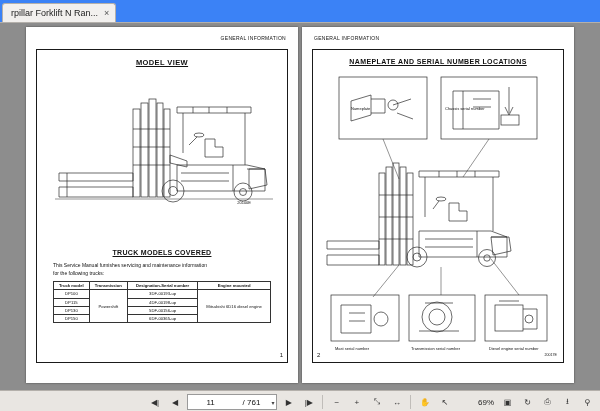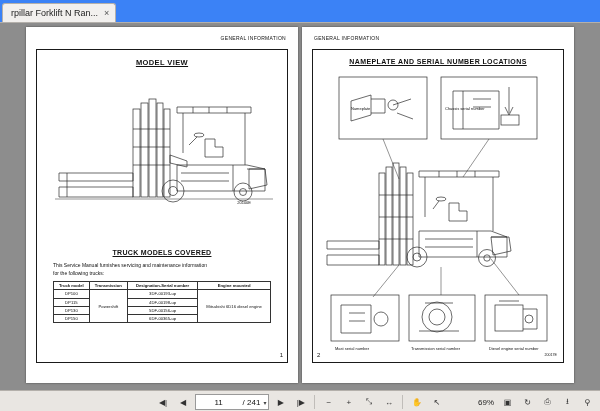--- a/index.html
+++ b/index.html
@@ -68,21 +68,21 @@
     display:flex;align-items:center;justify-content:center;gap:3px;
     position:relative;
   }
   .tb{
     width:15px;height:15px;border:1px solid transparent;border-radius:2px;
     display:flex;align-items:center;justify-content:center;
     font-size:8px;color:#333;background:transparent;
   }
   .pagebox{
     display:flex;align-items:center;border:1px solid #9a9a9a;background:#fff;
-    height:14px;padding:0 2px;font-size:8px;color:#111;gap:3px;
+    height:14px;padding:0 2px;font-size:8px;color:#111;gap:11px;
   }
   .pagebox input{
     width:38px;border:none;outline:none;font-size:8px;text-align:center;
     font-family:"Liberation Sans", sans-serif;color:#111;background:#fff;
   }
   .caret{font-size:6px;color:#444;}
   .sep{width:1px;height:14px;background:#c0bdb9;margin:0 2px;}
   .right-tools{position:absolute;right:4px;display:flex;align-items:center;gap:3px;justify-content:flex-end;}
   .zoomlabel{font-size:8px;color:#222;margin-right:2px;}
 </style>
@@ -307,21 +307,21 @@
       </div>
     </div>
   </div>
 </div>
 
 <div class="toolbar">
   <div class="tb">◀|</div>
   <div class="tb">◀</div>
   <div class="pagebox">
     <input value="11" style="">
-    <span>/ 241</span>
+    <span>/ 761</span>
     <span class="caret">▾</span>
   </div>
   <div class="tb">▶</div>
   <div class="tb">|▶</div>
   <div class="sep"></div>
   <div class="tb">−</div>
   <div class="tb">+</div>
   <div class="tb">⤡</div>
   <div class="tb">↔</div>
   <div class="sep"></div>

